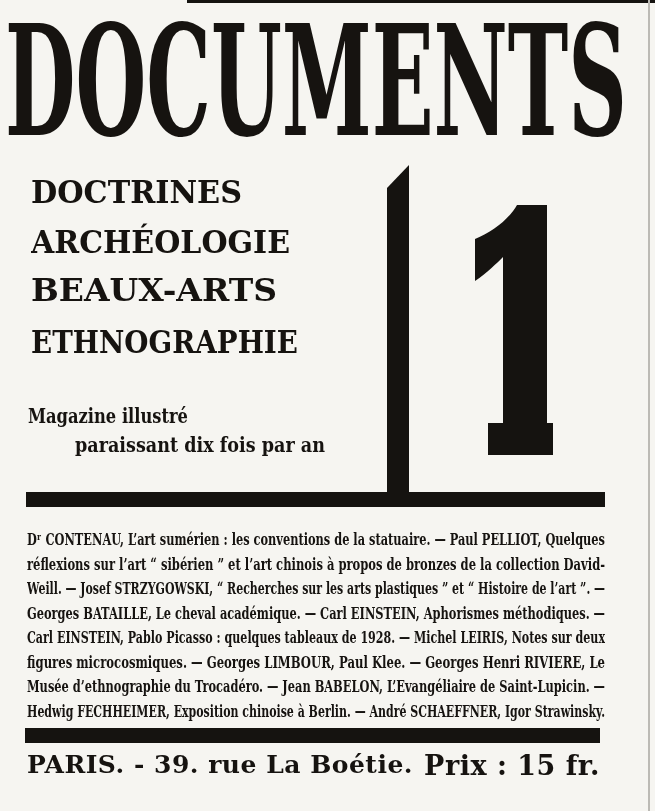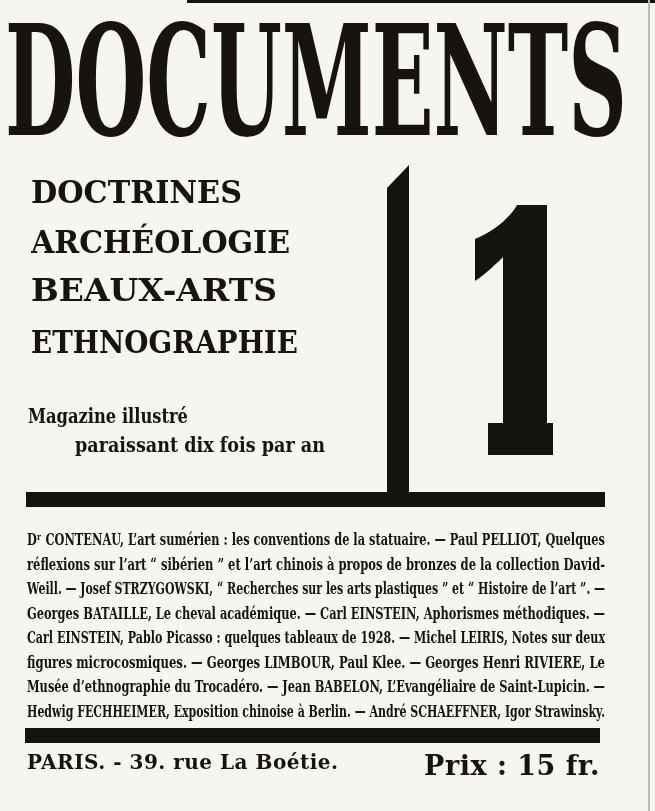--- a/index.html
+++ b/index.html
@@ -36,21 +36,21 @@
   .rule-top {
     left: 26px; top: 492px; width: 579px; height: 15px;
     background: #151310;
   }
   .rule-footer {
     left: 25px; top: 728px; width: 575px; height: 15px;
     background: #151310;
   }
   .footer-address {
     left: 27px; top: 750px;
-    font-size: 20px; font-weight: bold; letter-spacing: 0.5px;
+    font-size: 25px; font-weight: bold; letter-spacing: 0.5px;
     white-space: nowrap;
   }
   .footer-price {
     right: 55px; top: 750px;
     font-size: 27px; font-weight: bold; letter-spacing: 0.5px;
     white-space: nowrap;
   }
   .sr-only {
     position: absolute; width: 1px; height: 1px;
     overflow: hidden; clip: rect(0 0 0 0); white-space: nowrap;

